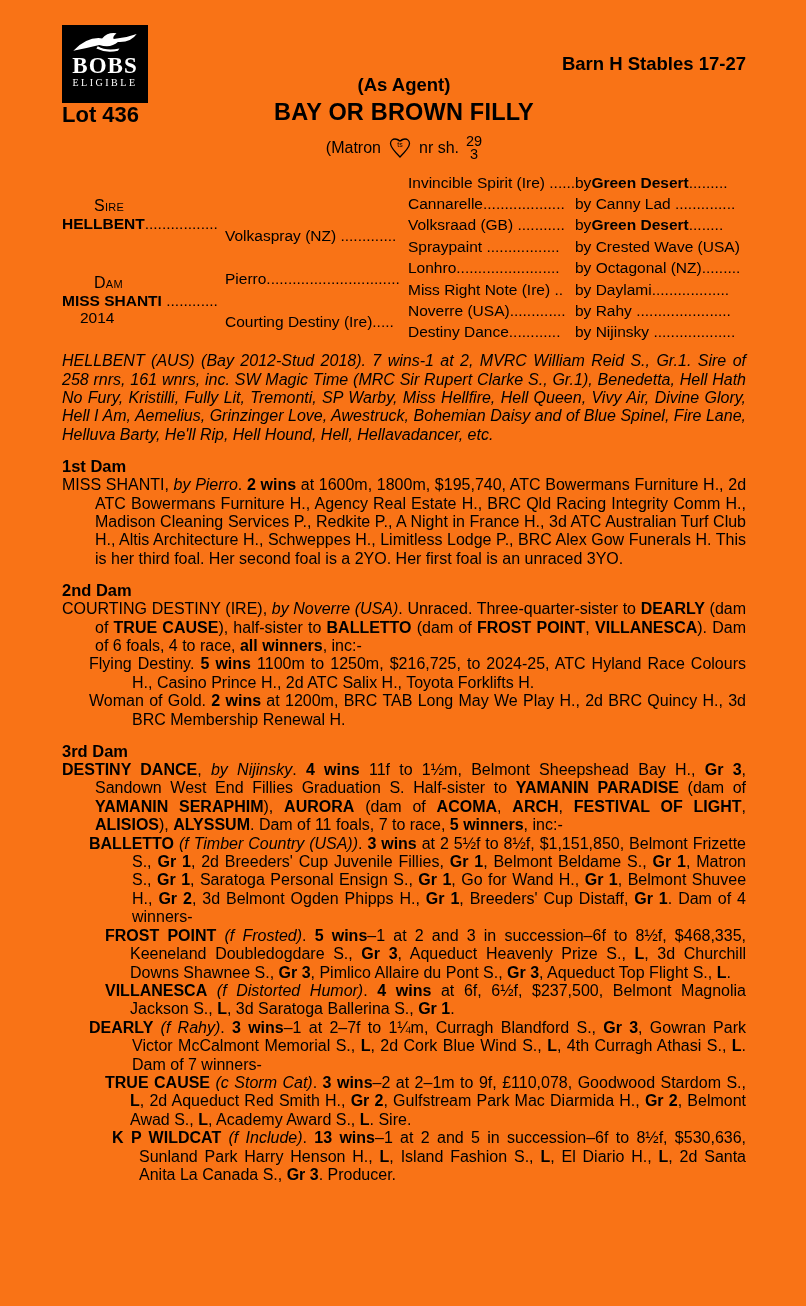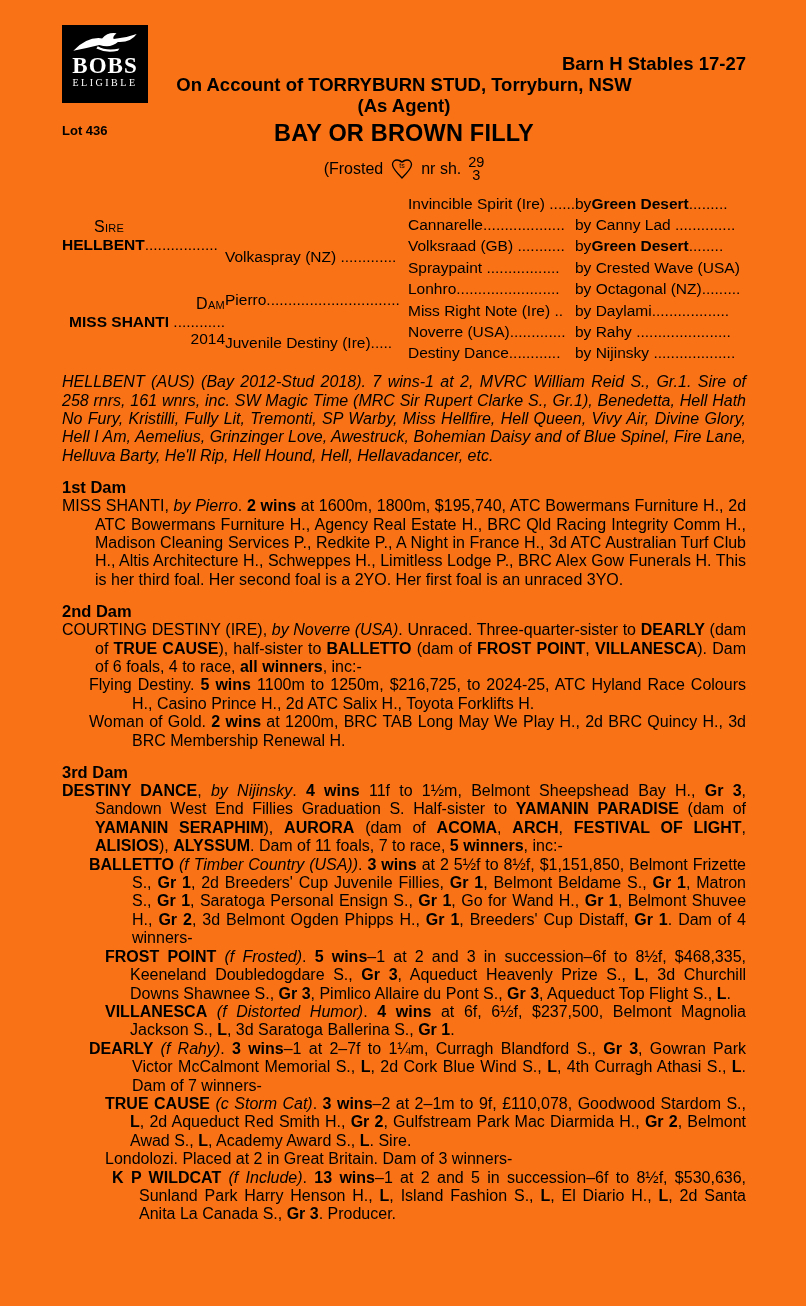--- a/index.html
+++ b/index.html
@@ -26,41 +26,41 @@
     font-size:23px; line-height:22px; letter-spacing:1px;
   }
   .logo .eligible {
     font-family:"Liberation Serif", serif;
     font-size:10px; line-height:12px; letter-spacing:2.5px;
   }
   .barn  { text-align:right;  font-weight:bold; font-size:18.5px; line-height:21px; margin-top:29px; }
   .account { text-align:center; font-weight:bold; font-size:18.5px; line-height:21px; }
   .agent   { text-align:center; font-weight:bold; font-size:18.5px; line-height:21px; }
   .lot-row { position:relative; margin-top:2px; height:30px; }
-  .lot   { position:absolute; left:0; top:5px; font-weight:bold; font-size:13px; }
+  .lot   { position:absolute; left:0; top:5px; font-weight:bold; font-size:22px; }
   .title { margin:0; text-align:center; font-weight:bold; font-size:23.5px; line-height:30px; letter-spacing:.2px; }
   .branded {
     text-align:center; font-size:16px; margin-top:3px; height:36px;
     display:flex; align-items:center; justify-content:center; gap:7px;
   }
   .brand-mark { position:relative; display:inline-block; width:24px; height:22px; }
   .brand-mark svg { display:block; }
   .frac { display:inline-flex; flex-direction:column; align-items:center; line-height:13px; font-size:14.5px; }
   
   .ped {
     display:grid;
     grid-template-columns:163px 183px 167px 1fr;
     grid-auto-rows:21.4px;
     font-size:15.5px;
     margin-top:6px;
   }
   .ped-cell { display:flex; align-items:center; white-space:nowrap; overflow:hidden; }
   .ped-block { display:flex; flex-direction:column; justify-content:center; line-height:17.5px; overflow:hidden; }
   .ped-sire-block { grid-column:1; grid-row:1/5; }
-  .ped-dam-block  { grid-column:1; grid-row:5/9;text-align:right; }
+  .ped-dam-block  { grid-column:1; grid-row:5/9; }
   .ped-label { font-variant:small-caps; font-size:16px; padding-left:32px; letter-spacing:.3px; }
   .ped-name  { font-weight:bold; font-size:15.5px; white-space:nowrap; }
   .ped-name .dots { font-weight:normal; }
   .ped-year  { padding-left:18px; }
   .ped-g2-0 { grid-column:2; grid-row:1/3; }
   .ped-g2-1 { grid-column:2; grid-row:3/5; }
   .ped-g2-2 { grid-column:2; grid-row:5/7; }
   .ped-g2-3 { grid-column:2; grid-row:7/9; }
   
   .sire-para {
@@ -87,30 +87,29 @@
   <div class="logo">
     <svg width="72" height="26" viewBox="0 0 100 36">
       <path d="M6 30 Q26 10 46 13 Q54 4 66 6 Q60 11 62 14 Q78 13 94 7 Q86 19 68 18 Q58 27 42 22 Q22 27 6 30 Z" fill="#ffffff"></path>
       <path d="M40 24 Q52 31 70 27 L68 30 Q52 34 38 27 Z" fill="#ffffff"></path>
     </svg>
     <div class="bobs">BOBS</div>
     <div class="eligible">ELIGIBLE</div>
   </div>
 
   <div class="barn">Barn H Stables 17-27</div>
-  <div class="account">On Account of TORRYBURN STUD, Torryburn, NSW</div>
   <div class="agent">(As Agent)</div>
 
   <div class="lot-row">
     <span class="lot">Lot 436</span>
     <h1 class="title">BAY OR BROWN FILLY</h1>
   </div>
 
   <div class="branded">
-    <span>(Frosted</span>
+    <span>(Matron</span>
     <span class="brand-mark">
       <svg width="24" height="22" viewBox="0 0 24 22">
         <path d="M12 20 C6 14 2.5 10 2.5 6.5 C2.5 3.6 4.8 2 7 2 C9 2 10.3 2.8 11 4 L10 2.5 L12 4.2 L14 2.5 L13 4 C13.7 2.8 15 2 17 2 C19.2 2 21.5 3.6 21.5 6.5 C21.5 10 18 14 12 20 Z" fill="none" stroke="#000" stroke-width="1.3"></path>
         <text x="12" y="9.5" text-anchor="middle" font-size="7" font-family="Liberation Sans, sans-serif" fill="#000">ts</text>
       </svg>
     </span>
     <span>nr sh.</span>
     <span class="frac">
       <span>29</span>
       <span>3</span>
@@ -122,21 +121,21 @@
       <div class="ped-label">Sire</div>
       <div class="ped-name"><span>HELLBENT</span><span class="dots">.................</span></div>
     </div>
     <div class="ped-block ped-dam-block">
       <div class="ped-label">Dam</div>
       <div class="ped-name"><span>MISS SHANTI</span><span class="dots"> ............</span></div>
       <div class="ped-year">2014</div>
     </div>
     <div class="ped-cell ped-g2-1">Volkaspray (NZ) .............</div>
     <div class="ped-cell ped-g2-2">Pierro...............................</div>
-    <div class="ped-cell ped-g2-3">Juvenile Destiny (Ire).....</div>
+    <div class="ped-cell ped-g2-3">Courting Destiny (Ire).....</div>
   <div class="ped-cell" style="grid-area: 1 / 3;">Invincible Spirit (Ire) .......</div>
       <div class="ped-cell" style="grid-area: 1 / 4;">
         <span class="seg-n">by </span>
         <span class="seg-b">Green Desert</span>
         <span class="seg-n">.........</span>
       </div>
       <div class="ped-cell" style="grid-area: 2 / 3;">Cannarelle...................</div>
       <div class="ped-cell" style="grid-area: 2 / 4;">
         <span class="seg-n">by Canny Lad ..............</span>
       </div>
@@ -177,17 +176,16 @@
       <div class="para l0"><span class="seg-n">COURTING DESTINY (IRE), </span><span class="seg-i">by Noverre (USA)</span><span class="seg-n">. Unraced. Three-quarter-sister to </span><span class="seg-b">DEARLY</span><span class="seg-n"> (dam of </span><span class="seg-b">TRUE CAUSE</span><span class="seg-n">), half-sister to </span><span class="seg-b">BALLETTO</span><span class="seg-n"> (dam of </span><span class="seg-b">FROST POINT</span><span class="seg-n">, </span><span class="seg-b">VILLANESCA</span><span class="seg-n">). Dam of 6 foals, 4 to race, </span><span class="seg-b">all winners</span><span class="seg-n">, inc:-</span></div>
       <div class="para l1"><span class="seg-n">Flying Destiny. </span><span class="seg-b">5 wins</span><span class="seg-n"> 1100m to 1250m, $216,725, to 2024-25, ATC Hyland Race Colours H., Casino Prince H., 2d ATC Salix H., Toyota Forklifts H.</span></div>
       <div class="para l1"><span class="seg-n">Woman of Gold. </span><span class="seg-b">2 wins</span><span class="seg-n"> at 1200m, BRC TAB Long May We Play H., 2d BRC Quincy H., 3d BRC Membership Renewal H.</span></div>
       <div class="dam-head">3rd Dam</div>
       <div class="para l0"><span class="seg-b">DESTINY DANCE</span><span class="seg-n">, </span><span class="seg-i">by Nijinsky</span><span class="seg-n">. </span><span class="seg-b">4 wins</span><span class="seg-n"> 11f to 1½m, Belmont Sheepshead Bay H., </span><span class="seg-b">Gr 3</span><span class="seg-n">, Sandown West End Fillies Graduation S. Half-sister to </span><span class="seg-b">YAMANIN PARADISE</span><span class="seg-n"> (dam of </span><span class="seg-b">YAMANIN SERAPHIM</span><span class="seg-n">), </span><span class="seg-b">AURORA</span><span class="seg-n"> (dam of </span><span class="seg-b">ACOMA</span><span class="seg-n">, </span><span class="seg-b">ARCH</span><span class="seg-n">, </span><span class="seg-b">FESTIVAL OF LIGHT</span><span class="seg-n">, </span><span class="seg-b">ALISIOS</span><span class="seg-n">), </span><span class="seg-b">ALYSSUM</span><span class="seg-n">. Dam of 11 foals, 7 to race, </span><span class="seg-b">5 winners</span><span class="seg-n">, inc:-</span></div>
       <div class="para l1"><span class="seg-b">BALLETTO</span><span class="seg-n"> </span><span class="seg-i">(f Timber Country (USA))</span><span class="seg-n">. </span><span class="seg-b">3 wins</span><span class="seg-n"> at 2 5½f to 8½f, $1,151,850, Belmont Frizette S., </span><span class="seg-b">Gr 1</span><span class="seg-n">, 2d Breeders' Cup Juvenile Fillies, </span><span class="seg-b">Gr 1</span><span class="seg-n">, Belmont Beldame S., </span><span class="seg-b">Gr 1</span><span class="seg-n">, Matron S., </span><span class="seg-b">Gr 1</span><span class="seg-n">, Saratoga Personal Ensign S., </span><span class="seg-b">Gr 1</span><span class="seg-n">, Go for Wand H., </span><span class="seg-b">Gr 1</span><span class="seg-n">, Belmont Shuvee H., </span><span class="seg-b">Gr 2</span><span class="seg-n">, 3d Belmont Ogden Phipps H., </span><span class="seg-b">Gr 1</span><span class="seg-n">, Breeders' Cup Distaff, </span><span class="seg-b">Gr 1</span><span class="seg-n">. Dam of 4 winners-</span></div>
       <div class="para l2"><span class="seg-b">FROST POINT</span><span class="seg-n"> </span><span class="seg-i">(f Frosted)</span><span class="seg-n">. </span><span class="seg-b">5 wins</span><span class="seg-n">–1 at 2 and 3 in succession–6f to 8½f, $468,335, Keeneland Doubledogdare S., </span><span class="seg-b">Gr 3</span><span class="seg-n">, Aqueduct Heavenly Prize S., </span><span class="seg-b">L</span><span class="seg-n">, 3d Churchill Downs Shawnee S., </span><span class="seg-b">Gr 3</span><span class="seg-n">, Pimlico Allaire du Pont S., </span><span class="seg-b">Gr 3</span><span class="seg-n">, Aqueduct Top Flight S., </span><span class="seg-b">L</span><span class="seg-n">.</span></div>
       <div class="para l2"><span class="seg-b">VILLANESCA</span><span class="seg-n"> </span><span class="seg-i">(f Distorted Humor)</span><span class="seg-n">. </span><span class="seg-b">4 wins</span><span class="seg-n"> at 6f, 6½f, $237,500, Belmont Magnolia Jackson S., </span><span class="seg-b">L</span><span class="seg-n">, 3d Saratoga Ballerina S., </span><span class="seg-b">Gr 1</span><span class="seg-n">.</span></div>
       <div class="para l1"><span class="seg-b">DEARLY</span><span class="seg-n"> </span><span class="seg-i">(f Rahy)</span><span class="seg-n">. </span><span class="seg-b">3 wins</span><span class="seg-n">–1 at 2–7f to 1¼m, Curragh Blandford S., </span><span class="seg-b">Gr 3</span><span class="seg-n">, Gowran Park Victor McCalmont Memorial S., </span><span class="seg-b">L</span><span class="seg-n">, 2d Cork Blue Wind S., </span><span class="seg-b">L</span><span class="seg-n">, 4th Curragh Athasi S., </span><span class="seg-b">L</span><span class="seg-n">. Dam of 7 winners-</span></div>
       <div class="para l2"><span class="seg-b">TRUE CAUSE</span><span class="seg-n"> </span><span class="seg-i">(c Storm Cat)</span><span class="seg-n">. </span><span class="seg-b">3 wins</span><span class="seg-n">–2 at 2–1m to 9f, £110,078, Goodwood Stardom S., </span><span class="seg-b">L</span><span class="seg-n">, 2d Aqueduct Red Smith H., </span><span class="seg-b">Gr 2</span><span class="seg-n">, Gulfstream Park Mac Diarmida H., </span><span class="seg-b">Gr 2</span><span class="seg-n">, Belmont Awad S., </span><span class="seg-b">L</span><span class="seg-n">, Academy Award S., </span><span class="seg-b">L</span><span class="seg-n">. Sire.</span></div>
-      <div class="para l2"><span class="seg-n">Londolozi. Placed at 2 in Great Britain. Dam of 3 winners-</span></div>
       <div class="para l3"><span class="seg-b">K P WILDCAT</span><span class="seg-n"> </span><span class="seg-i">(f Include)</span><span class="seg-n">. </span><span class="seg-b">13 wins</span><span class="seg-n">–1 at 2 and 5 in succession–6f to 8½f, $530,636, Sunland Park Harry Henson H., </span><span class="seg-b">L</span><span class="seg-n">, Island Fashion S., </span><span class="seg-b">L</span><span class="seg-n">, El Diario H., </span><span class="seg-b">L</span><span class="seg-n">, 2d Santa Anita La Canada S., </span><span class="seg-b">Gr 3</span><span class="seg-n">. Producer.</span></div>
     </div>
 
 </div>
 
 </body></html>

